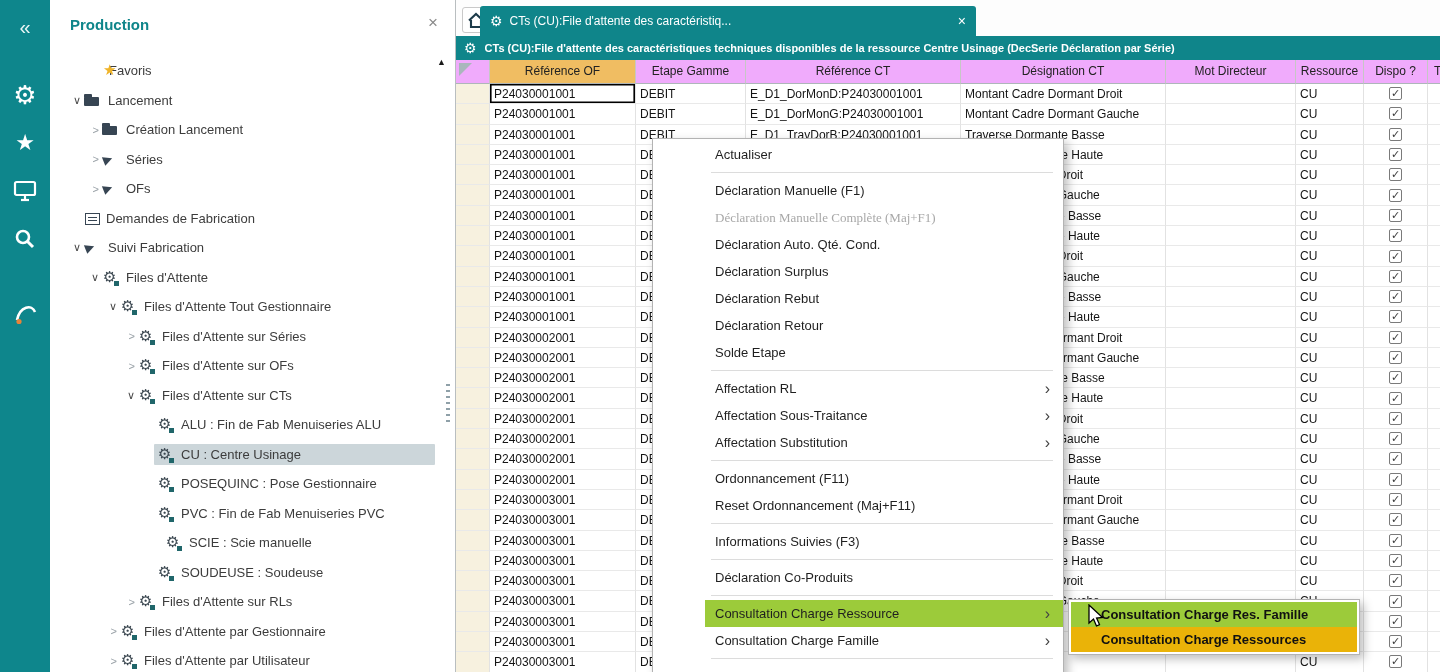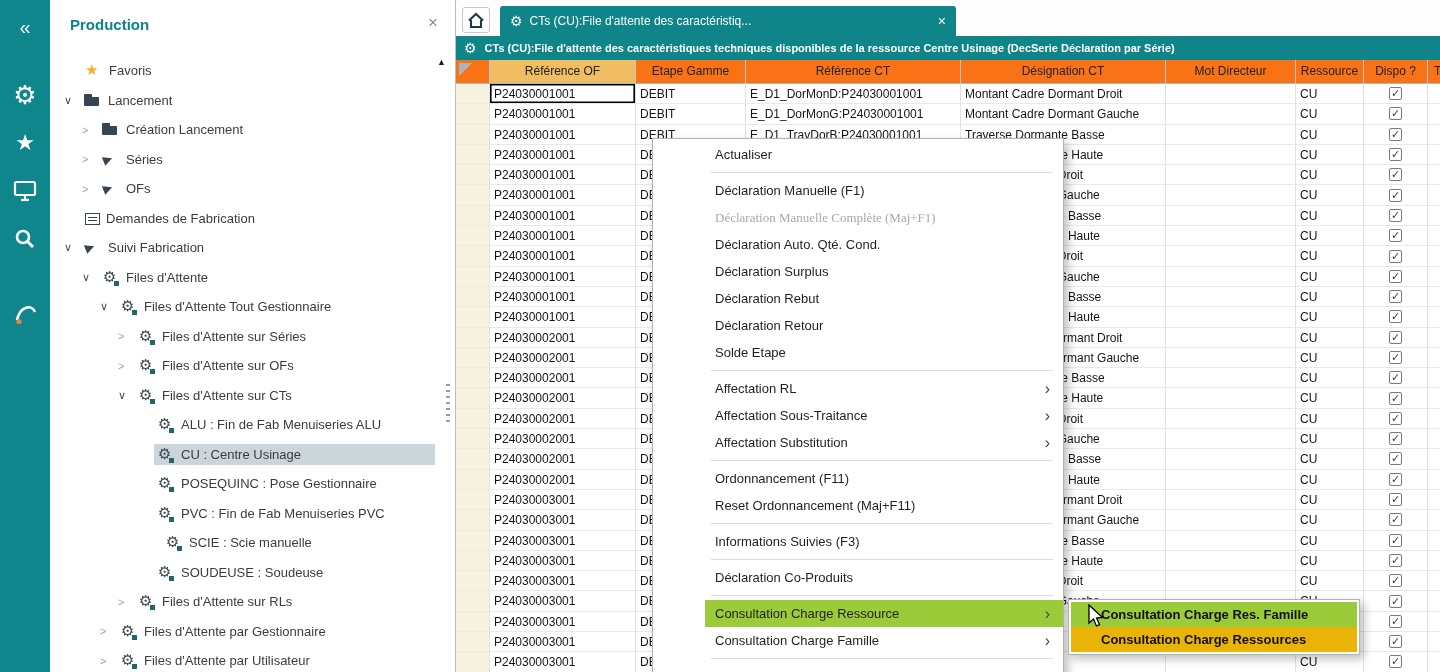--- a/index.html
+++ b/index.html
@@ -9,21 +9,21 @@
   
   .iconbar{position:absolute;left:0;top:0;width:50px;height:672px;background:#0e868c;
     display:flex;flex-direction:column;align-items:center;z-index:5;}
   .ib-btn{width:50px;height:34px;display:flex;align-items:center;justify-content:center;color:#fff;cursor:pointer;}
   .g-collapse::before{content:'«';font-size:20px;color:#eaf6f6;}
   .g-gear::before{content:'⚙';font-size:26px;color:#fff;}
   .g-star::before{content:'★';font-size:22px;color:#fff;}
 
   
   .nav{position:absolute;left:50px;top:0;width:406px;height:672px;background:#fff;
-    border-right:1px solid #b9bec0;z-index:4;}
+    border-right:1px solid #b9bec0;z-index:4;text-align:right;}
   .nav-header{position:relative;height:54px;}
   .nav-title{position:absolute;left:20px;top:16px;font-size:15px;font-weight:bold;color:#0f858a;}
   .nav-close{position:absolute;right:17px;top:13px;font-size:17px;color:#8a8a8a;cursor:pointer;}
   .nav-scroll-up{position:absolute;right:9px;top:57px;font-size:9px;color:#1a1a1a;cursor:pointer;}
   .nav-grip{position:absolute;right:5px;top:384px;width:4px;height:42px;
     background:repeating-linear-gradient(to bottom,#8fa0a8 0 2px,transparent 2px 6px);}
   .nav-tree{position:absolute;left:0;top:56px;right:14px;bottom:0;overflow:hidden;}
   .nav-item{height:29.5px;display:flex;align-items:center;white-space:nowrap;cursor:pointer;}
   .chevron{width:17px;flex:none;font-size:11px;color:#98a0a6;}
   .chevron.expanded{color:#4a4a4a;}
@@ -40,34 +40,34 @@
   .ic-rocket::before{content:'▶';font-size:12px;color:#374553;position:absolute;top:0;left:1px;
     transform:rotate(-22deg);}
   .ic-card{border:1.5px solid #374553;height:12px;width:15px;margin-top:1px;background:#fff;}
   .ic-card::before{content:'';position:absolute;left:2px;right:2px;top:3px;height:1.5px;background:#374553;box-shadow:0 3px 0 #374553;}
 
   
   .main{position:absolute;left:456px;top:0;right:0;height:672px;background:#fff;overflow:hidden;}
   .tabbar{position:absolute;left:0;top:0;right:0;height:36px;background:#fdfdfd;}
   .home-btn{position:absolute;left:6px;top:7px;width:28px;height:26px;background:#fff;border:1px solid #c9c9c9;
     border-radius:3px;display:flex;align-items:center;justify-content:center;cursor:pointer;}
-  .tab{position:absolute;left:44px;top:6px;width:456px;height:30px;background:#0f858a;border-radius:3px 3px 0 0;
+  .tab{position:absolute;left:24px;top:6px;width:496px;height:30px;background:#0f858a;border-radius:3px 3px 0 0;
     display:flex;align-items:center;padding:12px 10px;color:#fff;cursor:pointer;}
   .tab .g-tab-gear::before{content:'⚙';font-size:14px;color:#fff;margin-right:7px;}
   .tab-label{font-size:12px;flex:1;white-space:nowrap;overflow:hidden;}
   .tab-close{font-size:14px;color:#fff;margin-left:8px;cursor:pointer;}
   .titlebar{position:absolute;left:0;top:36px;right:0;height:24px;background:#0f858a;color:#fff;
     display:flex;align-items:center;padding:0 8px;}
   .titlebar .g-tab-gear::before{content:'⚙';font-size:14px;color:#fff;margin-right:8px;}
   .title-text{font-size:11px;font-weight:600;white-space:nowrap;overflow:hidden;text-align:center;}
 
   
   .grow{display:grid;grid-template-columns:34px 146px 110px 215px 205px 130px 68px 64px 60px;width:1032px;}
   .grid-header{position:absolute;left:0;top:60px;}
-  .h-cell{height:24px;background:#f97316;border-right:1px solid #c6c6c6;border-bottom:1px solid #aeb6ba;
+  .h-cell{height:24px;background:#f0abfc;border-right:1px solid #c6c6c6;border-bottom:1px solid #aeb6ba;
     font-size:12px;color:#222;text-align:center;line-height:23px;overflow:hidden;white-space:nowrap;cursor:pointer;}
   .h-cell.hl-orange{background:#f0bd62;}
   .h-cell.h-last{text-align:left;padding-left:6px;}
   .corner-tri{width:0;height:0;border-top:13px solid #a9b6bc;border-right:13px solid transparent;margin:3px 0 0 3px;}
   .grid-rows{position:absolute;left:0;top:84px;height:588px;overflow:hidden;}
   .grid-row{cursor:pointer;}
   .c{height:20.3px;line-height:20px;font-size:12px;color:#141414;border-right:1px solid #e2e2e2;
     border-bottom:1px solid #e9e9e9;padding:0 4px;white-space:nowrap;overflow:hidden;background:#fff;}
   .c.sel-col{background:#f7f1df;}
   .c.focus-cell{box-shadow:inset 0 0 0 1.6px #000;}

